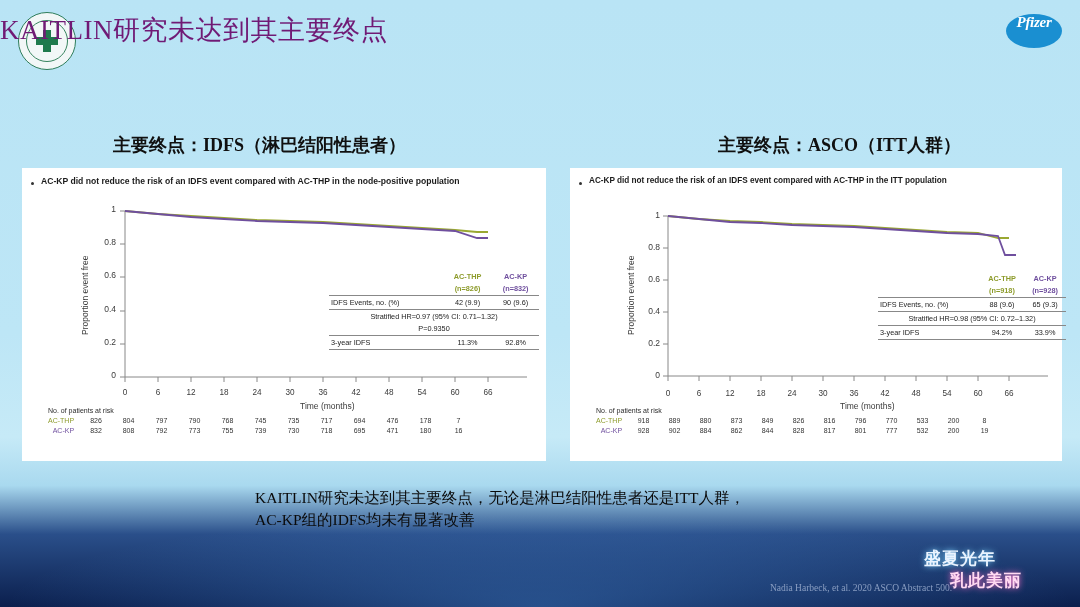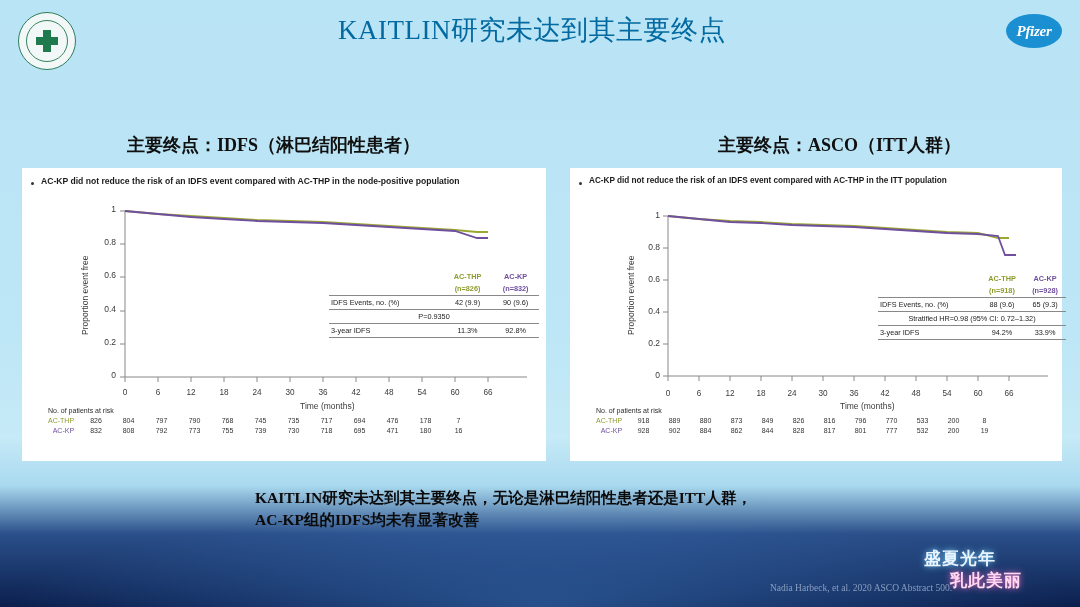--- a/index.html
+++ b/index.html
@@ -4,56 +4,56 @@
 <style>
   html,body{margin:0;padding:0;}
   body{
     width:1080px;height:607px;overflow:hidden;position:relative;
     font-family:"Liberation Sans", sans-serif;
     background:linear-gradient(180deg,#b9e4f5 0%,#bde6f6 55%,#c6eaf7 72%,#a9d9ef 80%,#2a4f8a 88%,#0b1f4d 100%);
   }
 
   
   .slide-title{
-    position:absolute;left:0;top:12px;width:1064px;text-align:center;
+    position:absolute;left:0;top:12px;width:1064px;text-align:left;
     font-family:"Liberation Serif", serif;
-    font-size:27px;color:#0369a1;letter-spacing:.5px;
+    font-size:27px;color:#701a75;letter-spacing:.5px;
   }
   .logo-left{
     position:absolute;left:18px;top:12px;width:56px;height:56px;border-radius:50%;
     background:#f2f7f7;border:1.5px solid #2e7d5b;
     display:flex;align-items:center;justify-content:center;
   }
   .logo-left .inner{
     width:40px;height:40px;border-radius:50%;border:1px solid #37845f;position:relative;
     display:flex;align-items:center;justify-content:center;
   }
   .logo-left .cross{
     width:22px;height:22px;position:relative;
   }
   .logo-left .cross:before,.logo-left .cross:after{
     content:"";position:absolute;background:#1f7a4d;
   }
   .logo-left .cross:before{left:7px;top:0;width:8px;height:22px;}
   .logo-left .cross:after{top:7px;left:0;height:8px;width:22px;}
   .logo-right{
     position:absolute;right:18px;top:14px;width:56px;height:34px;border-radius:50%;
-    background:#1a8fd1;display:flex;align-items:center;justify-content:center;
+    background:#1a8fd1;display:flex;justify-content:center;
   }
   .logo-right span{
     color:#fff;font-family:"Liberation Serif", serif;font-style:italic;
     font-size:15px;font-weight:bold;letter-spacing:-.3px;
   }
 
   
   .sec-head{
     position:absolute;font-family:"Liberation Serif", serif;
     font-size:18px;font-weight:bold;color:#101010;white-space:nowrap;
   }
-  #sec-left{left:127px;top:133px;}
+  #sec-left{left:113px;top:133px;}
   #sec-right{left:718px;top:133px;}
 
   
   .panel{position:absolute;background:#ffffff;}
   #panel-left{left:22px;top:168px;width:524px;height:293px;}
   #panel-right{left:570px;top:168px;width:492px;height:293px;}
 
   .bullet-line{
     display:flex;align-items:flex-start;gap:7px;padding:8px 9px 0 9px;
   }
@@ -106,21 +106,21 @@
   .risk table{border-collapse:collapse;}
   .risk td{padding:0 0 0 0;height:10px;}
   .risk .lbl{text-align:right;padding-right:6px;font-size:7px;}
   .risk .lbl.thp{color:#8d9b2b;}
   .risk .lbl.kp{color:#6f4f9e;}
   .risk .num{text-align:center;font-size:7px;color:#333;}
 
   
   .summary{
     position:absolute;left:255px;top:487px;width:660px;
-    font-family:"Liberation Serif", serif;font-weight:bold;
+    font-family:"Liberation Serif", serif;font-weight:normal;
     font-size:15.5px;color:#0a0a0a;line-height:1.45;
   }
 
   
   .citation{
     position:absolute;left:770px;top:583px;
     font-family:"Liberation Serif", serif;font-size:9.5px;color:#8a9ec2;
   }
   .watermark{
     position:absolute;right:20px;bottom:6px;width:150px;height:60px;
@@ -239,20 +239,23 @@
     <tr class="rule-row">
           <td colspan="3"></td>
         </tr>
     <tr>
       <td>IDFS Events, no. (%)</td>
       <td class="st-val">42 (9.9)</td>
       <td class="st-val">90 (9.6)</td>
     </tr>
     <tr class="rule-row">
           <td colspan="3"></td>
+        </tr>
+    <tr>
+          <td class="ctr" colspan="3">Stratified HR=0.97 (95% CI: 0.71–1.32)</td>
         </tr>
     <tr>
           <td class="ctr" colspan="3">P=0.9350</td>
         </tr>
     <tr class="rule-row">
           <td colspan="3"></td>
         </tr>
     <tr>
       <td>3-year IDFS</td>
       <td class="st-val">11.3%</td>

